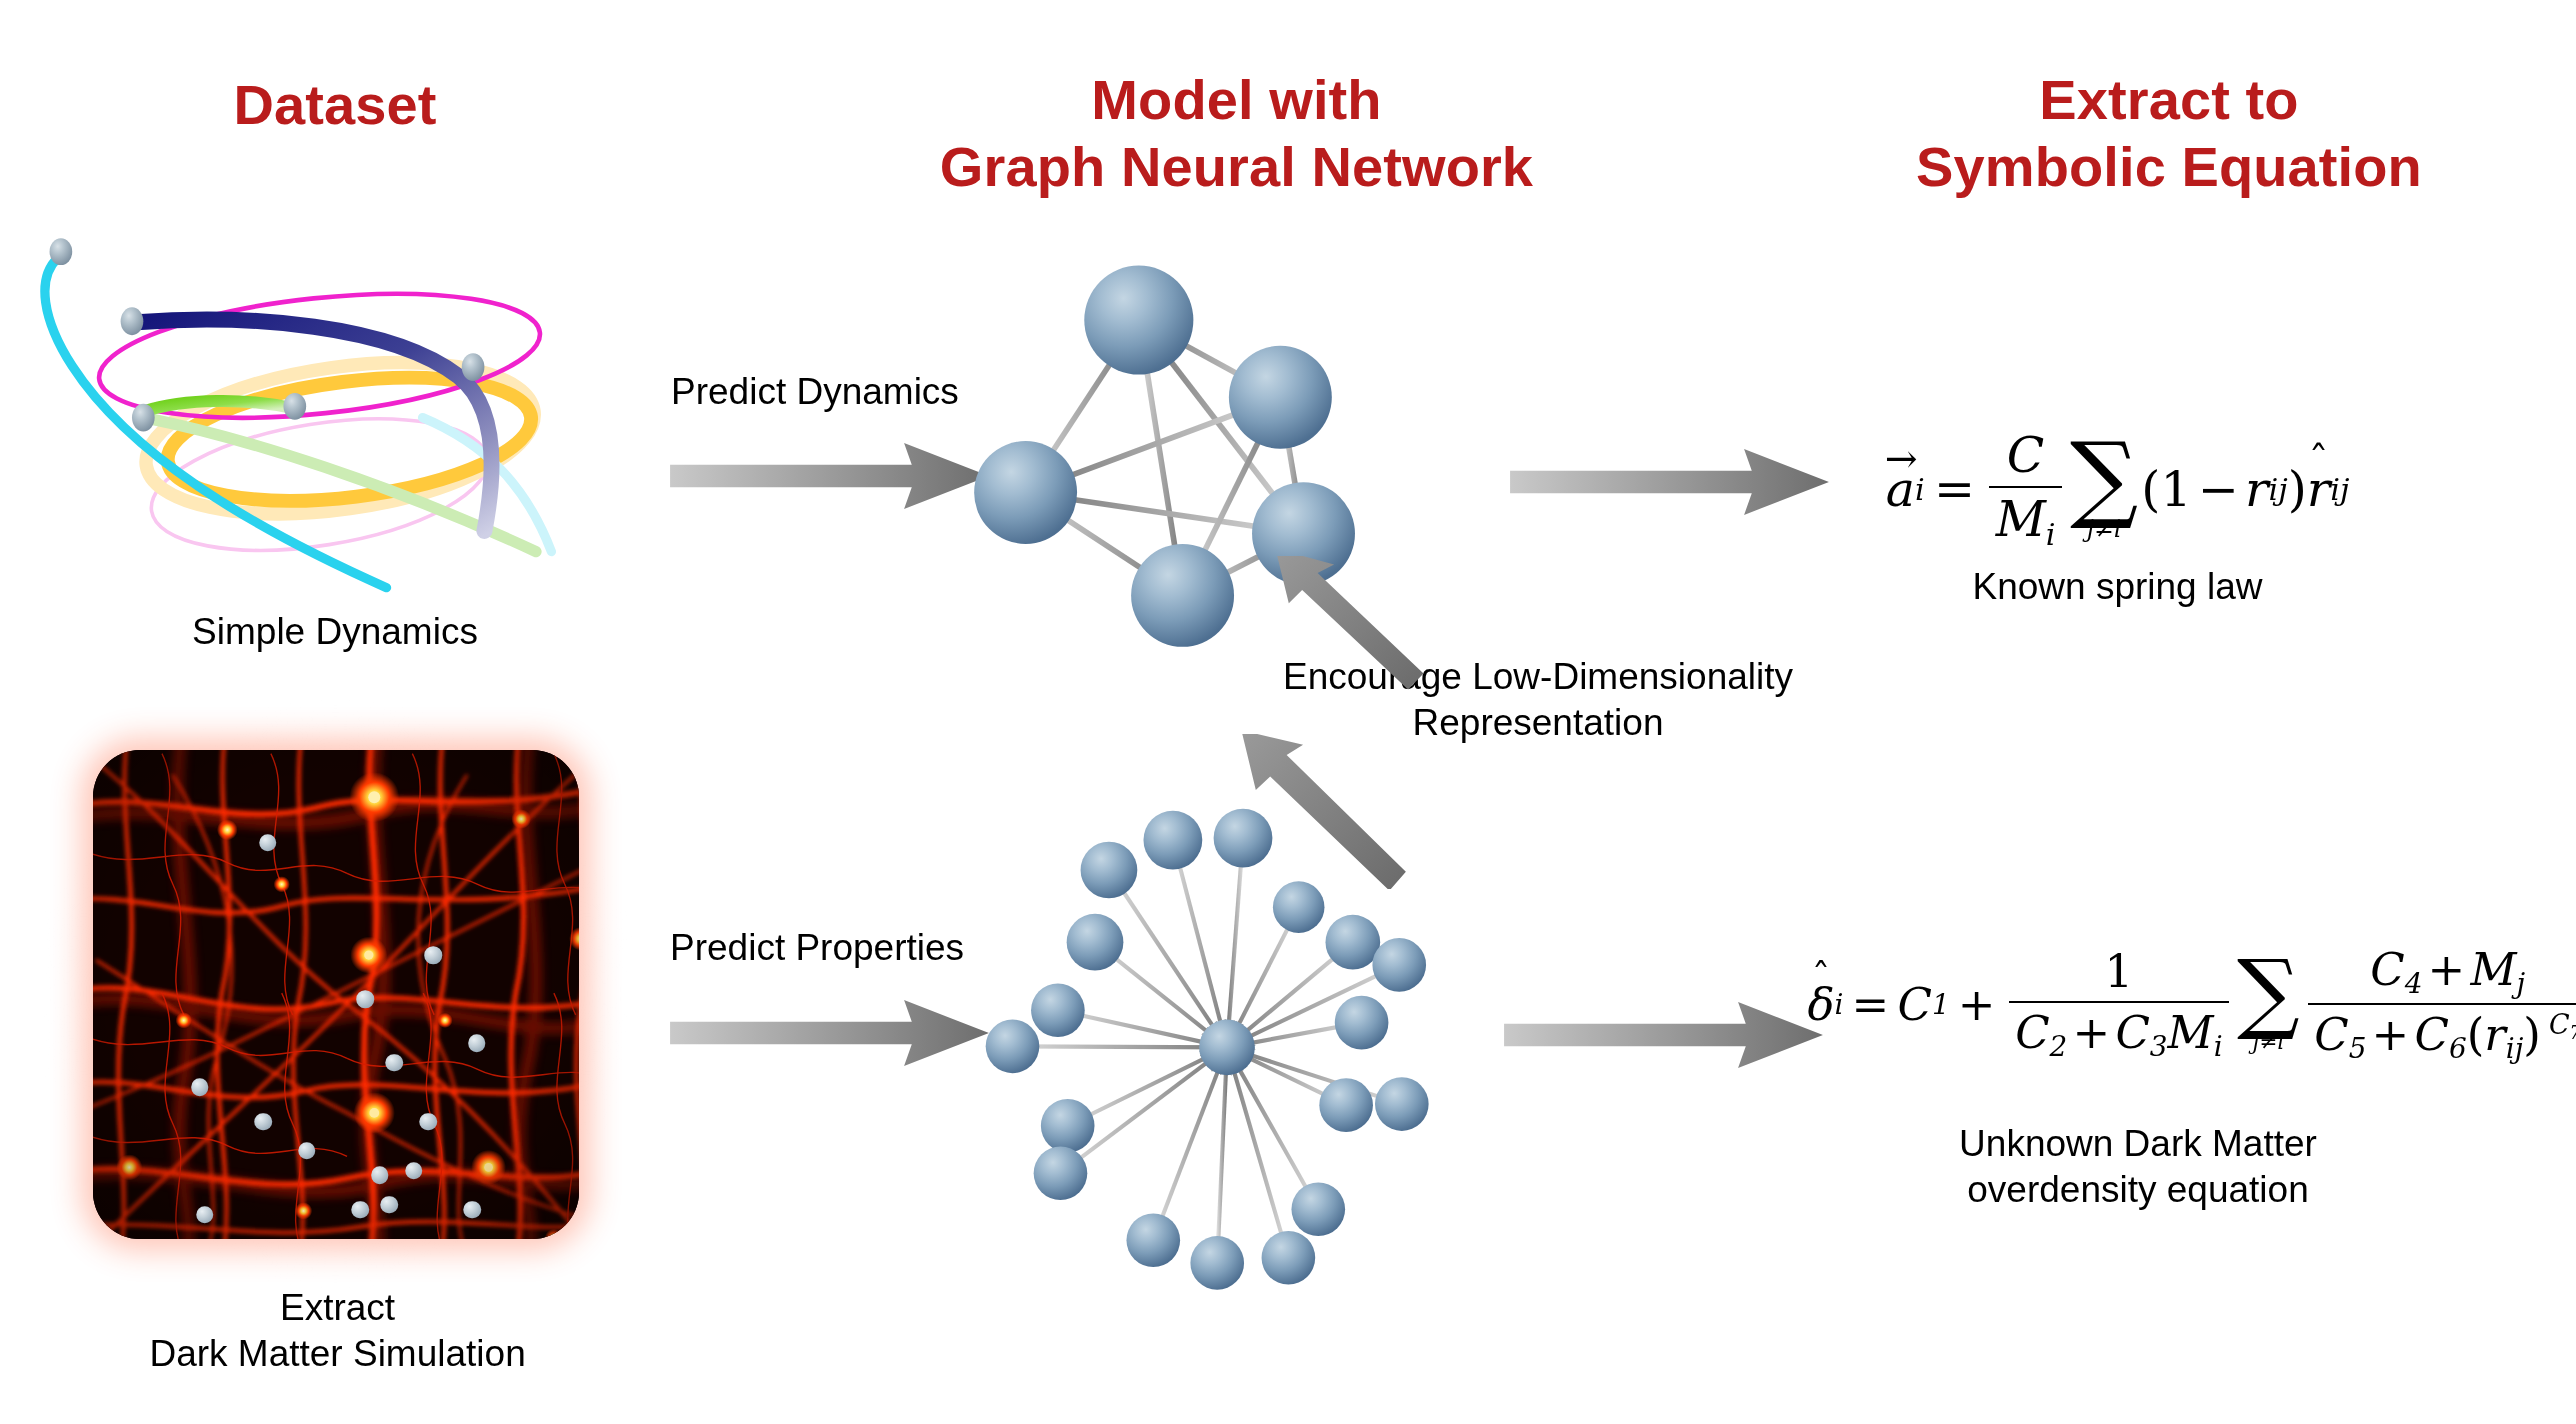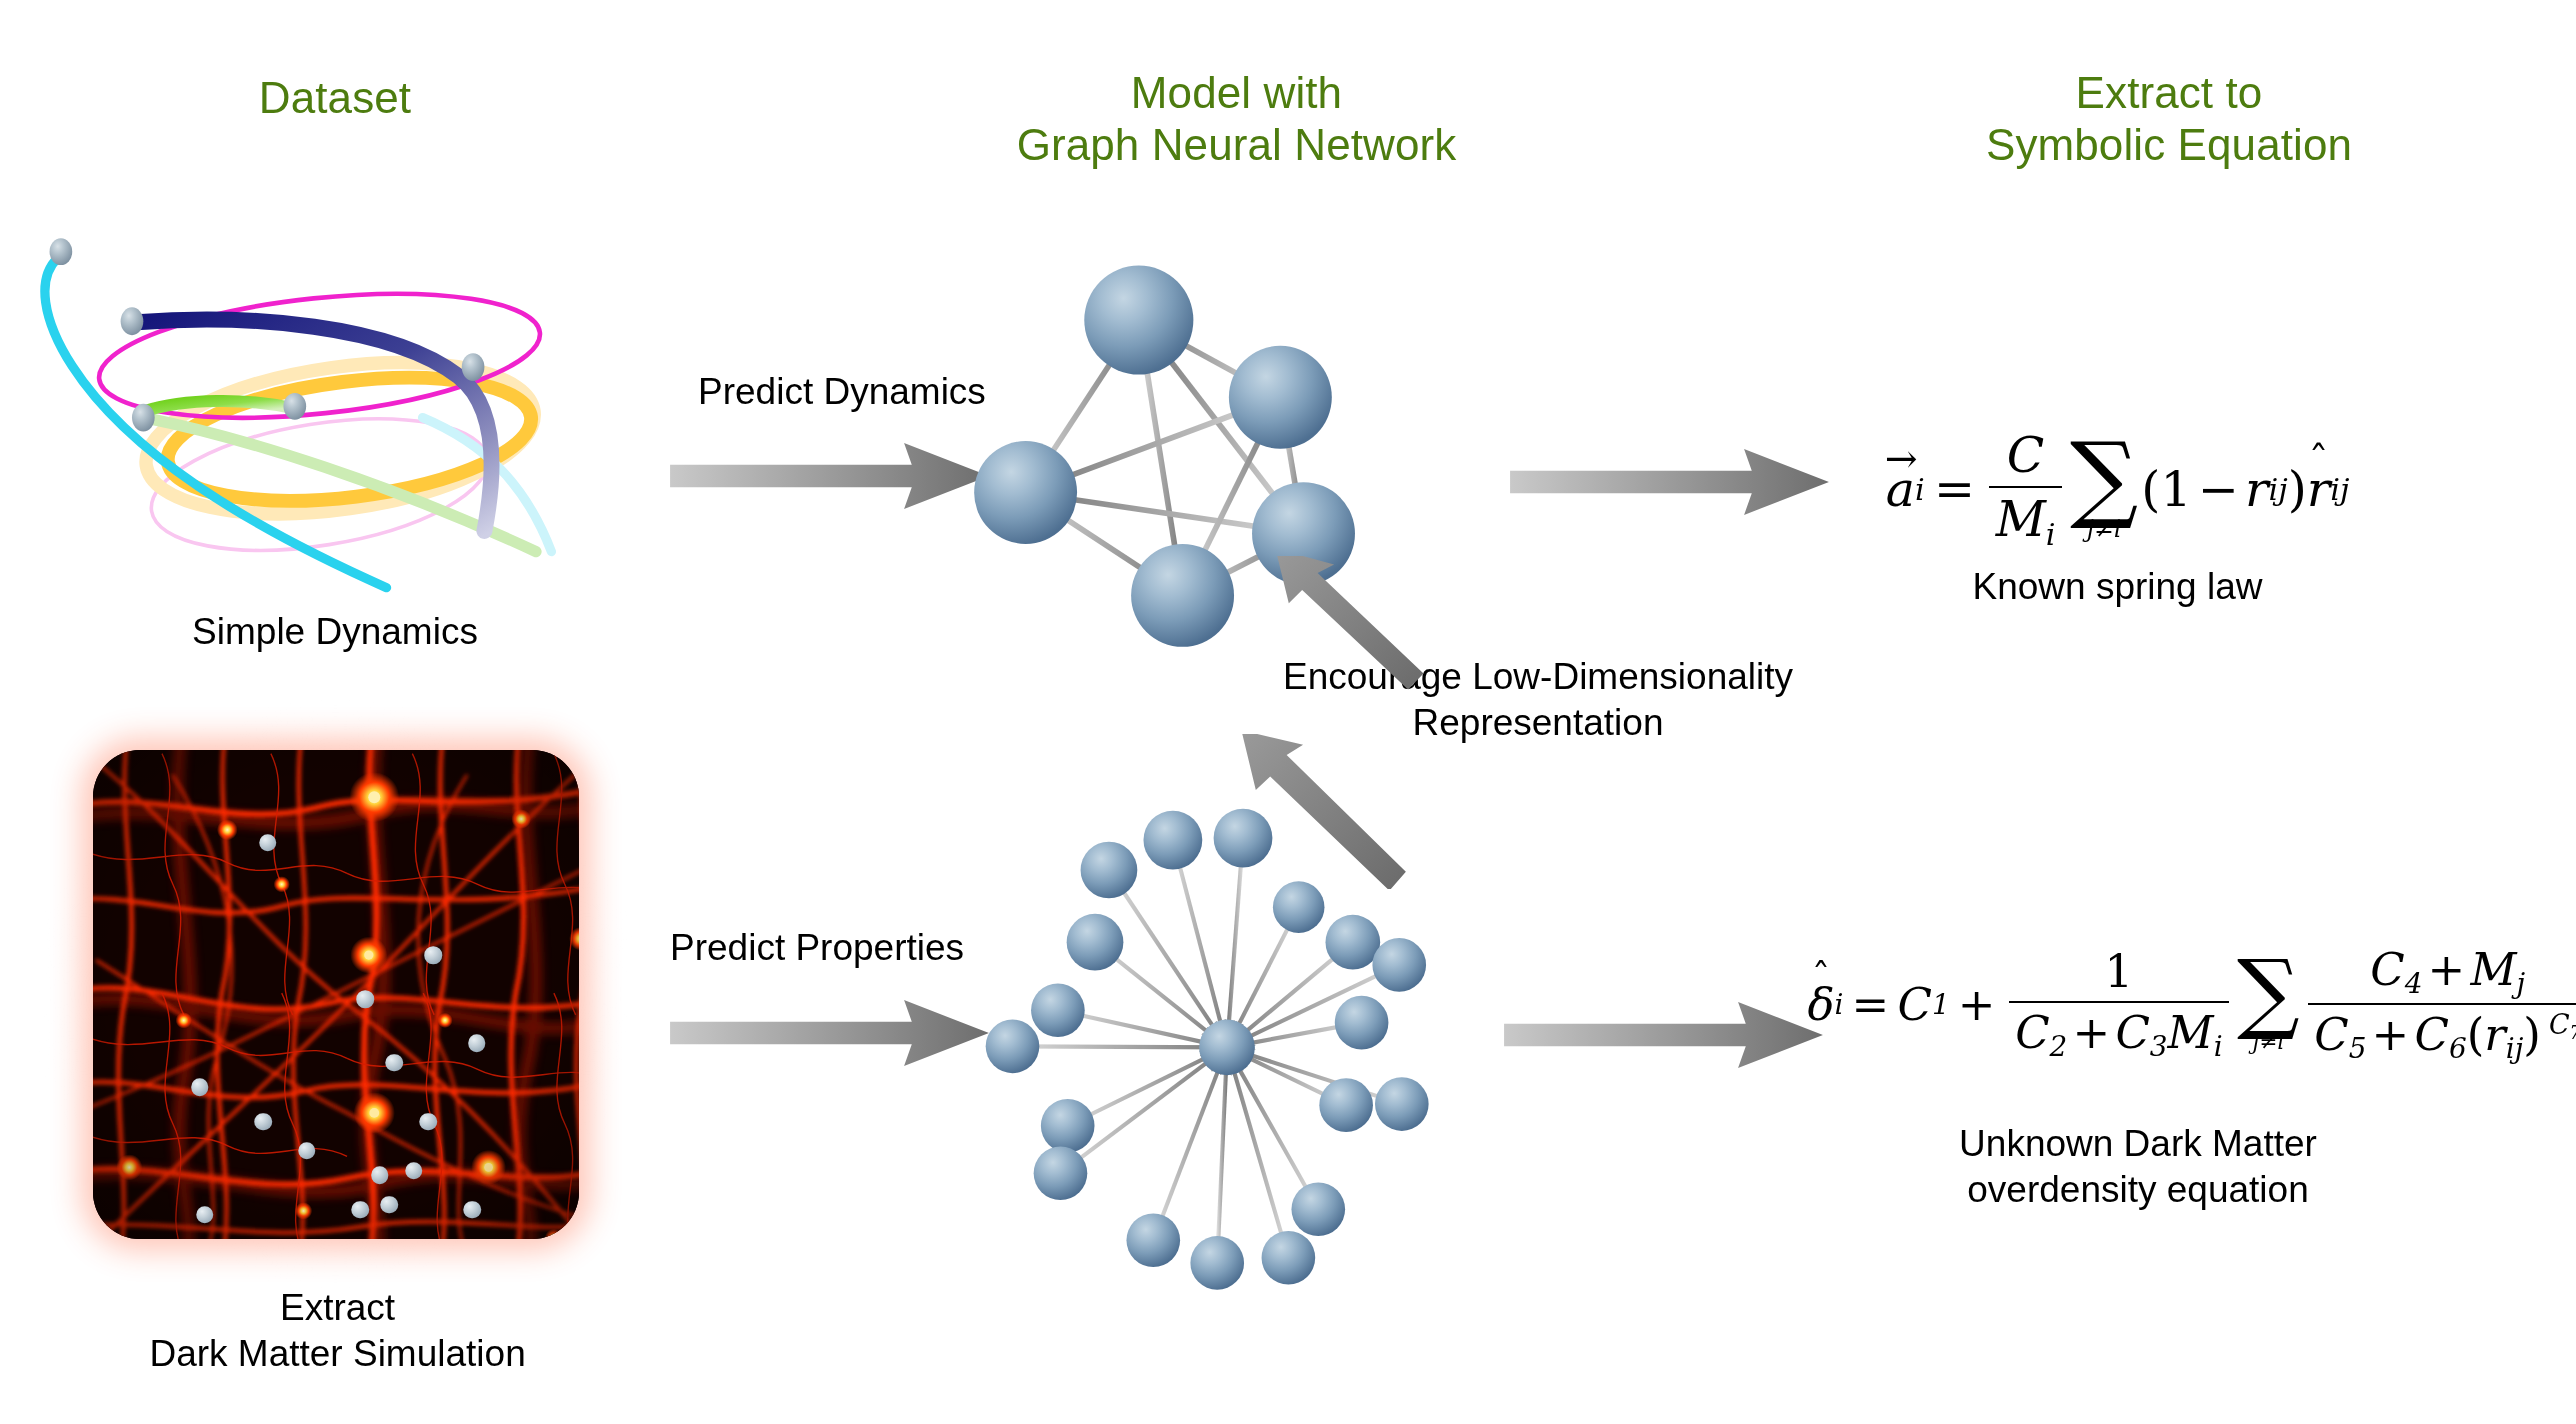--- a/index.html
+++ b/index.html
@@ -14,25 +14,25 @@
     width:2616px;
     height:1425px;
     background:#ffffff;
     overflow:hidden;
   }
   .abs{position:absolute;}
   .ctr{text-align:center;}
 
   
   .col-title{
-    font-size:44px;
+    font-size:56px;
     line-height:1.19;
-    font-weight:400;
+    font-weight:700;
     letter-spacing:0.1px;
-    color:#4d7c0f;
+    color:#b91c1c;
     white-space:pre-line;
   }
 
   
   .caption{
     font-size:37px;
     line-height:1.23;
     font-weight:400;
     color:#000;
     white-space:pre-line;
@@ -362,21 +362,21 @@
       <div class="halo" style="left:61%;top:93%"></div>
       <div class="halo" style="left:55%;top:94%"></div>
       <div class="halo" style="left:23%;top:95%"></div>
       <div class="halo" style="left:78%;top:94%"></div>
     </div>
   </div>
 
   <div class="abs ctr caption" style="left:20.6px;top:1285px;width:634px;">Extract
 Dark Matter Simulation</div>
 
-  <div class="abs step-label" style="left:698px;top:371px;">Predict Dynamics</div>
+  <div class="abs step-label" style="left:671px;top:371px;">Predict Dynamics</div>
   <svg class="abs bigarrow" style="left:670px;top:440px;" width="319" height="72" viewBox="0 0 620 140">
     <path d="M0 48 L470 48 L455 6 L620 70 L455 134 L470 92 L0 92 Z" fill="url(#gArrow)"></path>
   </svg>
 
   <svg class="abs bigarrow" style="left:1510px;top:446px;" width="319" height="72" viewBox="0 0 620 140">
     <path d="M0 48 L470 48 L455 6 L620 70 L455 134 L470 92 L0 92 Z" fill="url(#gArrow)"></path>
   </svg>
 
   <div class="abs step-label" style="left:670px;top:927px;">Predict Properties</div>
   <svg class="abs bigarrow" style="left:670px;top:997px;" width="319" height="72" viewBox="0 0 620 140">

